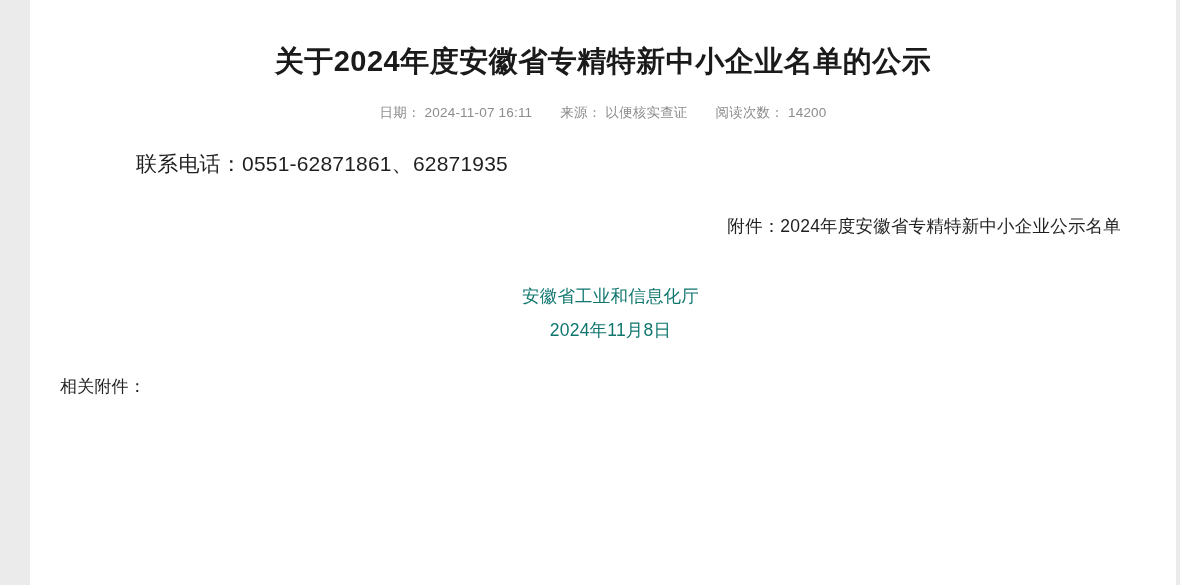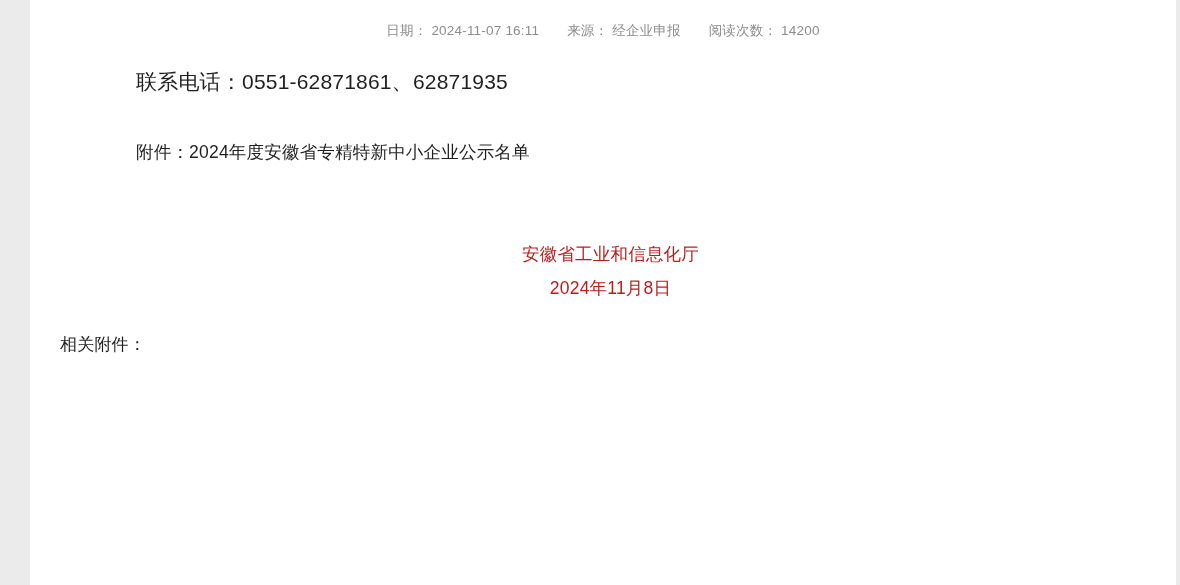--- a/index.html
+++ b/index.html
@@ -69,33 +69,34 @@
   }
   p.tel {
     margin: 0;
     padding-left: 26px;
     font-size: 21px;
     line-height: 1.95;
     color: #1f1f1f;
     letter-spacing: 0.2px;
   }
   p.attach-line {
-    margin: 32px 0 0 0;
+    margin: 24px 0 0 0;
     padding-left: 26px;
     font-size: 17.5px;
     line-height: 1.95;
     color: #1f1f1f;
     letter-spacing: 0.2px;
+    text-align: right;
   }
   .signature {
-    margin-top: 68px;
+    margin-top: 36px;
     text-align: center;
     font-size: 17.5px;
     line-height: 1.95;
-    color: #b91c1c;
+    color: #0f766e;
     letter-spacing: 0.2px;
   }
   .signature .sign-org {
     padding-right: 10px;
   }
   .signature .sign-date {
     padding-right: 10px;
   }
   .attachments {
     padding: 22px 55px 0 30px;
@@ -106,29 +107,30 @@
     line-height: 2.1;
     letter-spacing: 0.2px;
   }
 </style>
 </head>
 <body>
 
 <div id="page">
   <div class="sheet">
 
+    <h1 class="doc-title">关于2024年度安徽省专精特新中小企业名单的公示</h1>
 
     <div class="meta">
       <span class="meta-item">
         <span class="label">日期：</span>
         <span class="value">2024-11-07 16:11</span>
       </span>
       <span class="meta-item">
         <span class="label">来源：</span>
-        <span class="value">经企业申报</span>
+        <span class="value">以便核实查证</span>
       </span>
       <span class="meta-item">
         <span class="label">阅读次数：</span>
         <span class="value">14200</span>
       </span>
     </div>
 
     <div class="body-wrap">
       <p class="tel">联系电话：0551-62871861、62871935</p>
       <p class="attach-line">附件：2024年度安徽省专精特新中小企业公示名单</p>

